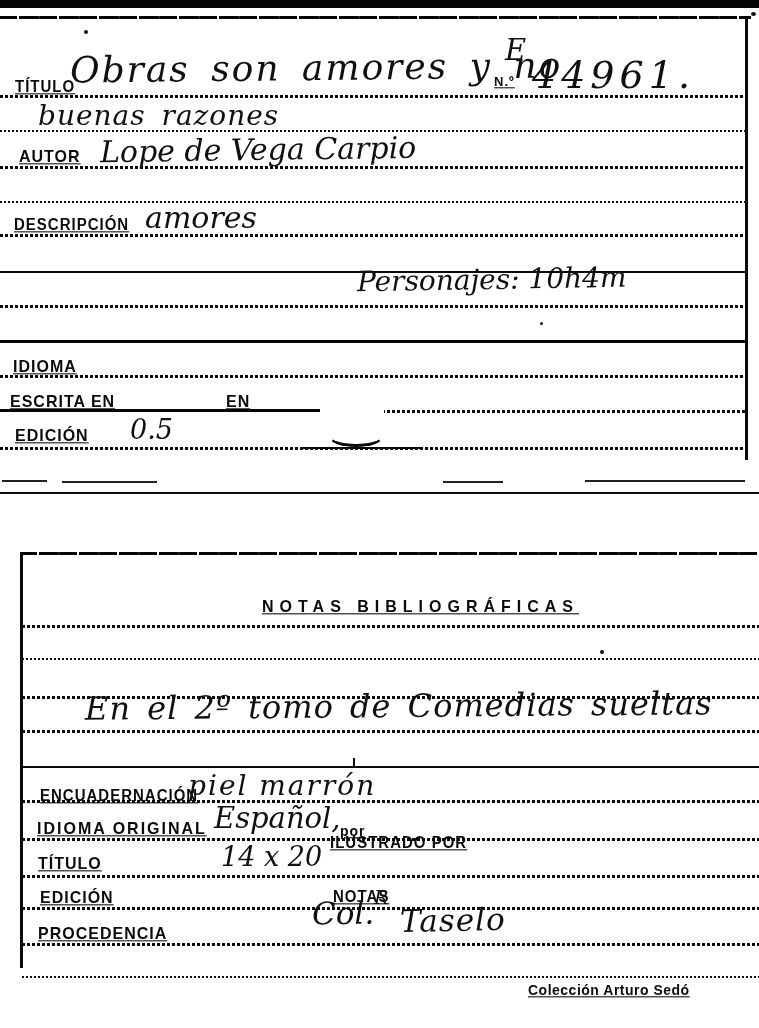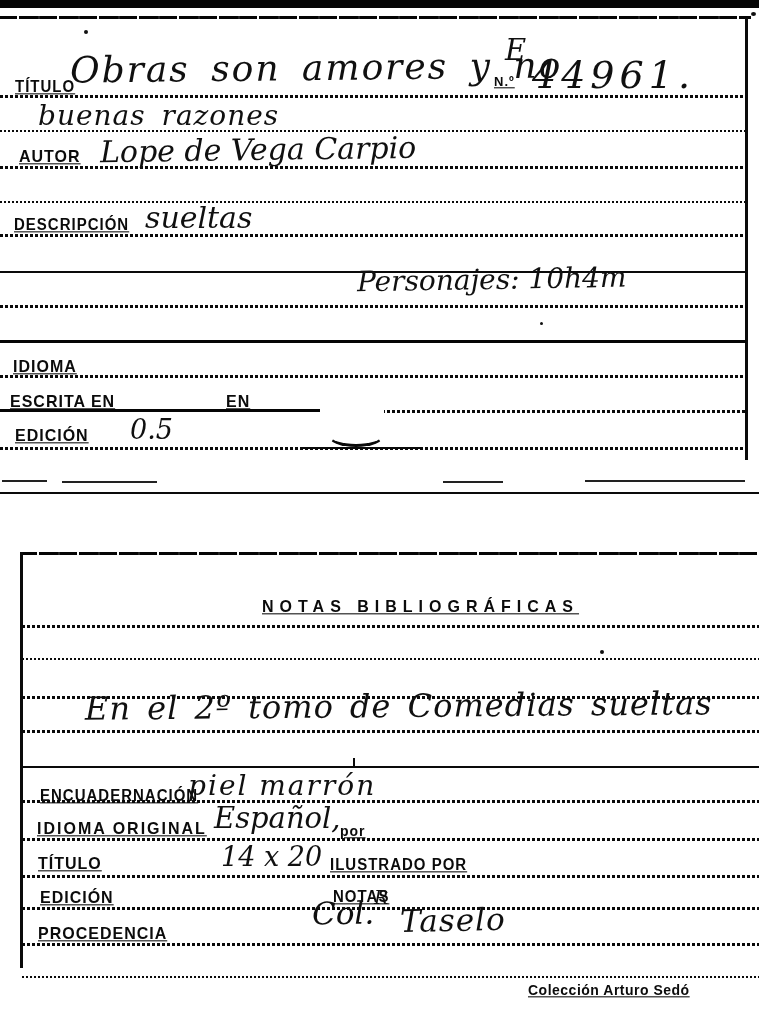--- a/index.html
+++ b/index.html
@@ -63,21 +63,21 @@
     <span class="lbl" style="left:10px;top:394px;font-size:16px">ESCRITA EN</span>
     <span class="lbl" style="left:226px;top:394px;font-size:16px">EN</span>
     <span class="lbl" style="left:15px;top:428px;font-size:16px">EDICIÓN</span>
     <span class="lbl" style="left:494px;top:75px;font-size:13px">N.º</span>
 
     <span class="hw" style="left:70px;top:50px;font-size:36px;letter-spacing:2px;word-spacing:8px;transform:rotate(-0.6deg)">Obras son amores y no</span>
     <span class="hw" style="left:505px;top:36px;font-size:29px">E</span>
     <span class="hw" style="left:532px;top:56px;font-size:38px;letter-spacing:5px">44961.</span>
     <span class="hw" style="left:38px;top:102px;font-size:28px;letter-spacing:1px;word-spacing:6px">buenas razones</span>
     <span class="hw" style="left:100px;top:135px;font-size:30px;transform:rotate(-0.8deg)">Lope de Vega Carpio</span>
-    <span class="hw" style="left:145px;top:203px;font-size:30px">sueltas</span>
+    <span class="hw" style="left:145px;top:203px;font-size:30px">amores</span>
     <span class="hw" style="left:357px;top:266px;font-size:28px;transform:rotate(-1deg)">Personajes: 10h4m</span>
     <span class="hw" style="left:130px;top:416px;font-size:27px">0.5</span>
   </section>
 
   <div class="dash" style="left:2px;top:480px;width:45px"></div>
   <div class="dash" style="left:62px;top:481px;width:95px"></div>
   <div class="dash" style="left:443px;top:481px;width:60px"></div>
   <div class="dash" style="left:585px;top:480px;width:160px"></div>
   <div class="rule solid2" style="left:0;top:492px;width:759px"></div>
 
@@ -98,21 +98,21 @@
     <div class="rule dot3" style="left:22px;top:875px;width:737px"></div>
     <div class="rule dot3" style="left:22px;top:907px;width:737px"></div>
     <div class="rule dot3" style="left:22px;top:943px;width:737px"></div>
     <div class="rule dot2" style="left:22px;top:976px;width:737px"></div>
 
     <span class="lbl" style="left:262px;top:599px;font-size:16px;letter-spacing:6px">NOTAS BIBLIOGRÁFICAS</span>
     <span class="lbl" style="left:40px;top:788px;font-size:15px">ENCUADERNACIÓN</span>
     <span class="lbl" style="left:37px;top:821px;font-size:16px;letter-spacing:2px">IDIOMA ORIGINAL</span>
     <span class="lbl" style="left:340px;top:824px;font-size:14px">por</span>
     <span class="lbl" style="left:38px;top:856px;font-size:16px">TÍTULO</span>
-    <span class="lbl" style="left:330px;top:857px;font-size:15px">ILUSTRADO POR</span>
+    <span class="lbl" style="left:330px;top:835px;font-size:15px">ILUSTRADO POR</span>
     <span class="lbl" style="left:40px;top:890px;font-size:16px">EDICIÓN</span>
     <span class="lbl" style="left:333px;top:889px;font-size:15px">NOTAS</span>
     <span class="lbl" style="left:38px;top:926px;font-size:16px">PROCEDENCIA</span>
     <span class="lbl" style="left:528px;top:983px;font-size:14px;letter-spacing:0.5px">Colección Arturo Sedó</span>
 
     <span class="hw" style="left:85px;top:690px;font-size:32px;letter-spacing:1px;word-spacing:5px;transform:rotate(-0.5deg)">En el 2º tomo de Comedias sueltas</span>
     <span class="hw" style="left:188px;top:772px;font-size:28px;letter-spacing:2px">piel marrón</span>
     <span class="hw" style="left:214px;top:804px;font-size:29px">Español,</span>
     <span class="hw" style="left:221px;top:843px;font-size:27px">14 x 20</span>
     <span class="hw" style="left:312px;top:898px;font-size:31px;transform:rotate(-1deg)">Col.</span>

